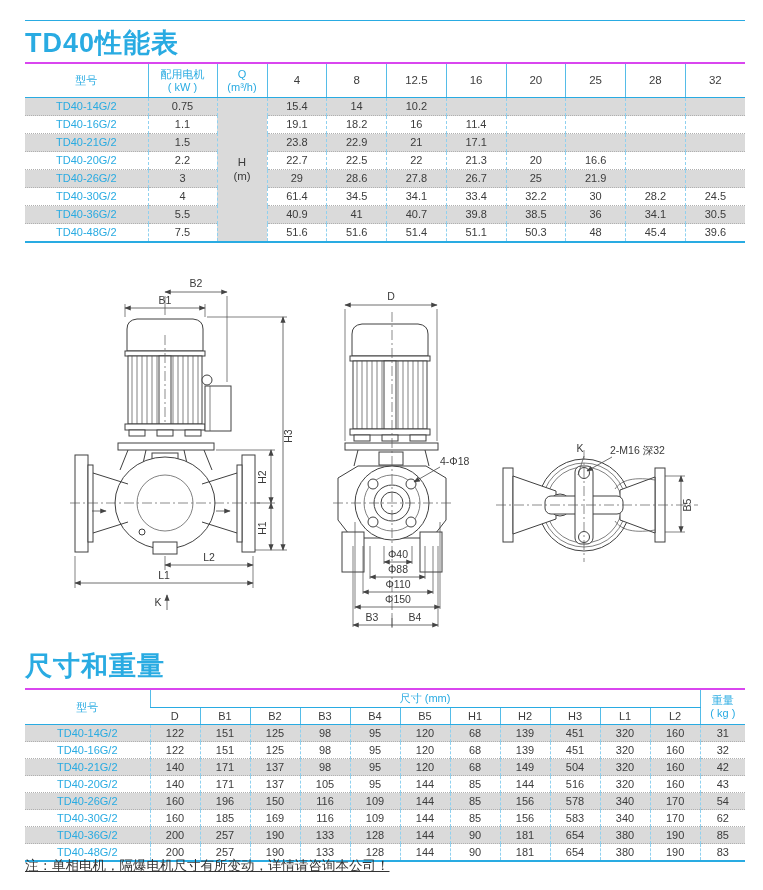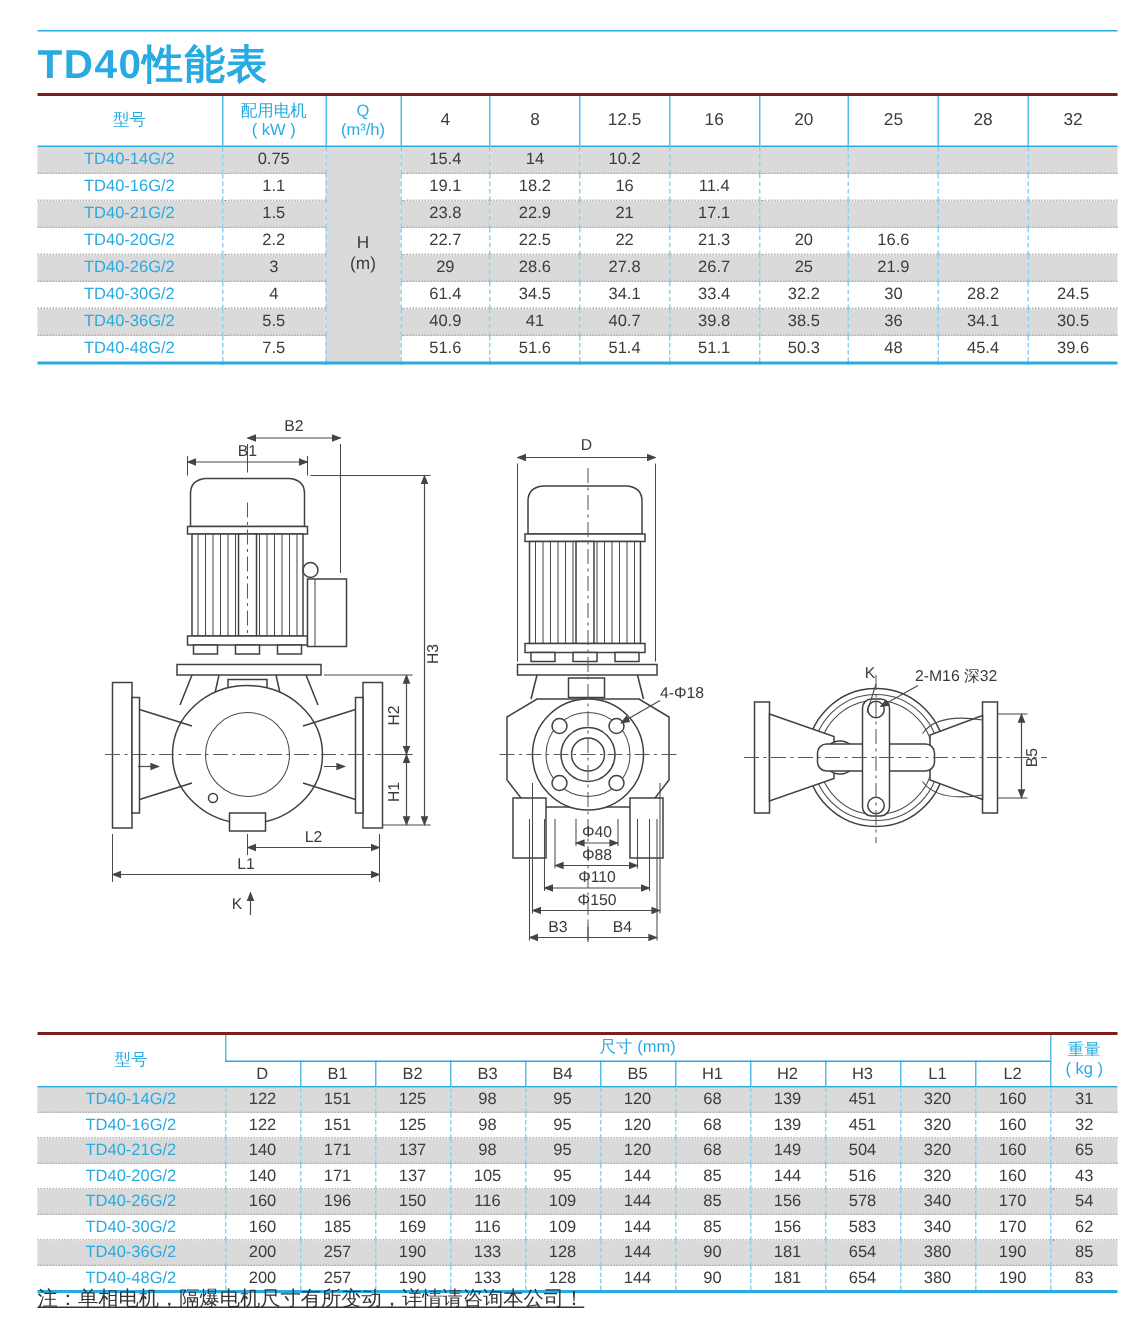--- a/index.html
+++ b/index.html
@@ -5,21 +5,21 @@
   html,body{margin:0;padding:0;background:#fff;}
   .page{position:relative;width:763px;height:890px;background:#fff;overflow:hidden;
         font-family:"Liberation Sans","DejaVu Sans",sans-serif;color:#3c3c3c;}
   .top-rule{position:absolute;left:25px;top:20px;width:720px;height:1px;background:#29ABE2;}
   .sec-title{position:absolute;left:25px;margin:0;font-size:27px;font-weight:700;color:#29ABE2;letter-spacing:1px;}
   #t1{top:25px;}
   #t2{top:648px;}
 
   table{position:absolute;left:25px;width:720px;border-collapse:collapse;table-layout:fixed;
         font-size:11px;color:#3c3c3c;}
-  table{border-top:2px solid #7f1d1d;border-bottom:2px solid #29ABE2;}
+  table{border-top:2px solid #d946ef;border-bottom:2px solid #29ABE2;}
   th{font-weight:normal;}
   td,th{text-align:center;vertical-align:middle;padding:0;line-height:1.15;}
 
   
   .perf{top:62px;}
   .perf thead th{height:33px;color:#29ABE2;border-bottom:1.5px solid #29ABE2;border-left:1px solid #55bce8;}
   .perf thead th:first-child{border-left:none;}
   .perf thead th.flow{color:#3c3c3c;font-size:11.5px;}
   .perf tbody td{height:17px;border-left:1px dashed #8fd1f0;}
   .perf tbody td:first-child{border-left:none;}
@@ -373,20 +373,21 @@
       <line class="dim" x1="124" y1="25" x2="99" y2="39" marker-end="url(#ar3)"></line>
       <text x="122" y="22" text-anchor="start">2-M16 深32</text>
 
       <line class="thin" x1="177" y1="44" x2="197" y2="44"></line>
       <line class="thin" x1="177" y1="100" x2="197" y2="100"></line>
       <line class="dim" x1="193" y1="44" x2="193" y2="100" marker-start="url(#ar3)" marker-end="url(#ar3)"></line>
       <text transform="rotate(-90 203 73)" x="203" y="73" text-anchor="middle">B5</text>
     </svg>
   </div>
 
+  <h1 class="sec-title" id="t2">尺寸和重量</h1>
 
   <table class="dims">
     <colgroup>
       <col style="width:125px">
       <col style="width:50px">
         <col style="width:50px">
         <col style="width:50px">
         <col style="width:50px">
       <col style="width:50px">
         <col style="width:50px">
@@ -453,21 +454,21 @@
           <td>171</td>
           <td>137</td>
           <td>98</td>
           <td>95</td>
           <td>120</td>
           <td>68</td>
           <td>149</td>
           <td>504</td>
           <td>320</td>
           <td>160</td>
-          <td>65</td>
+          <td>42</td>
         </tr>
         <tr>
           <td class="model">TD40-20G/2</td>
           <td>140</td>
           <td>171</td>
           <td>137</td>
           <td>105</td>
           <td>95</td>
           <td>144</td>
           <td>85</td>

